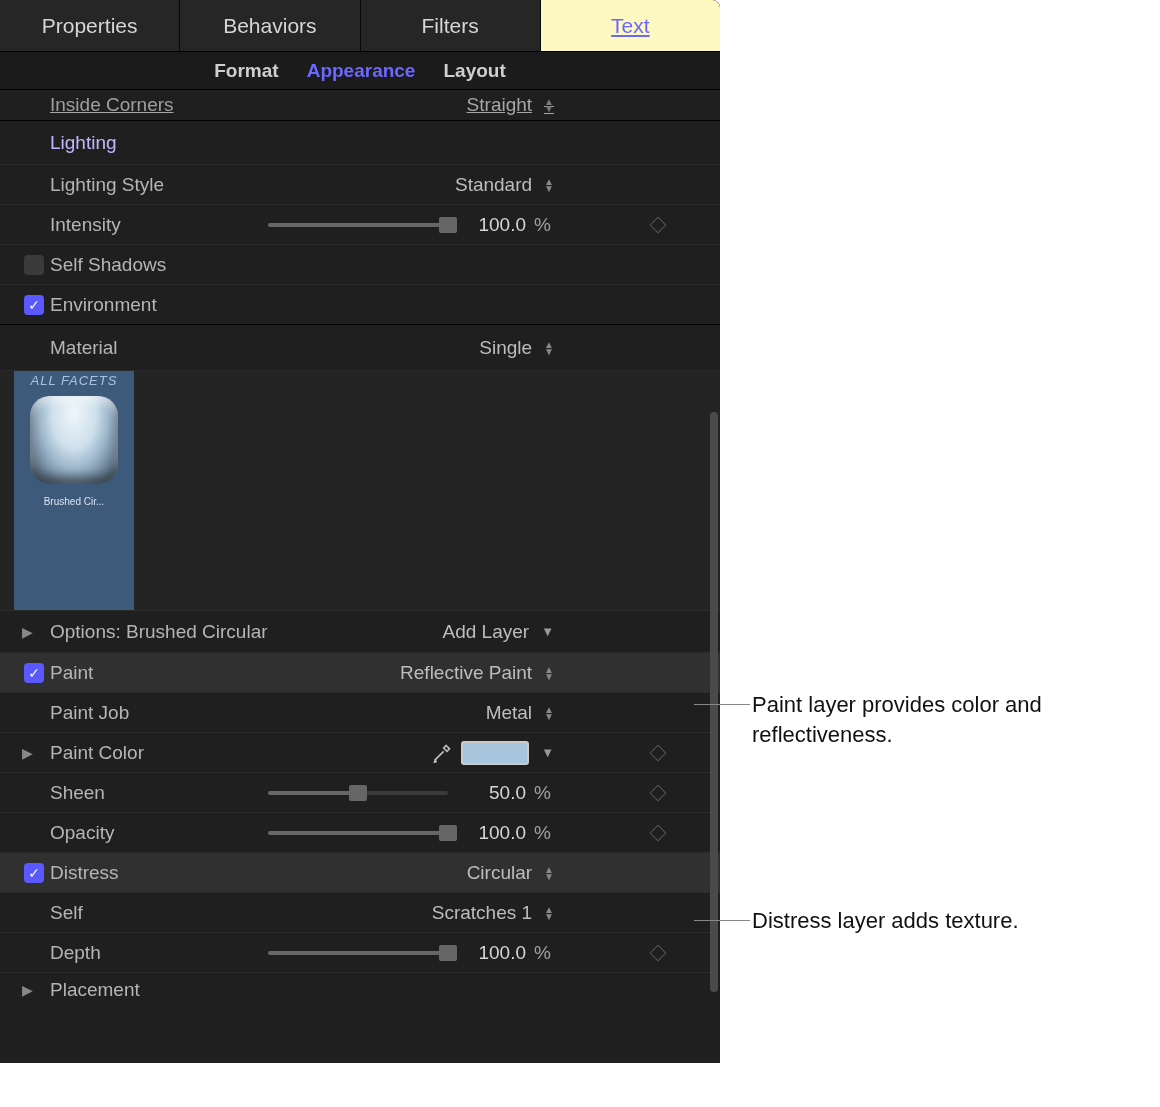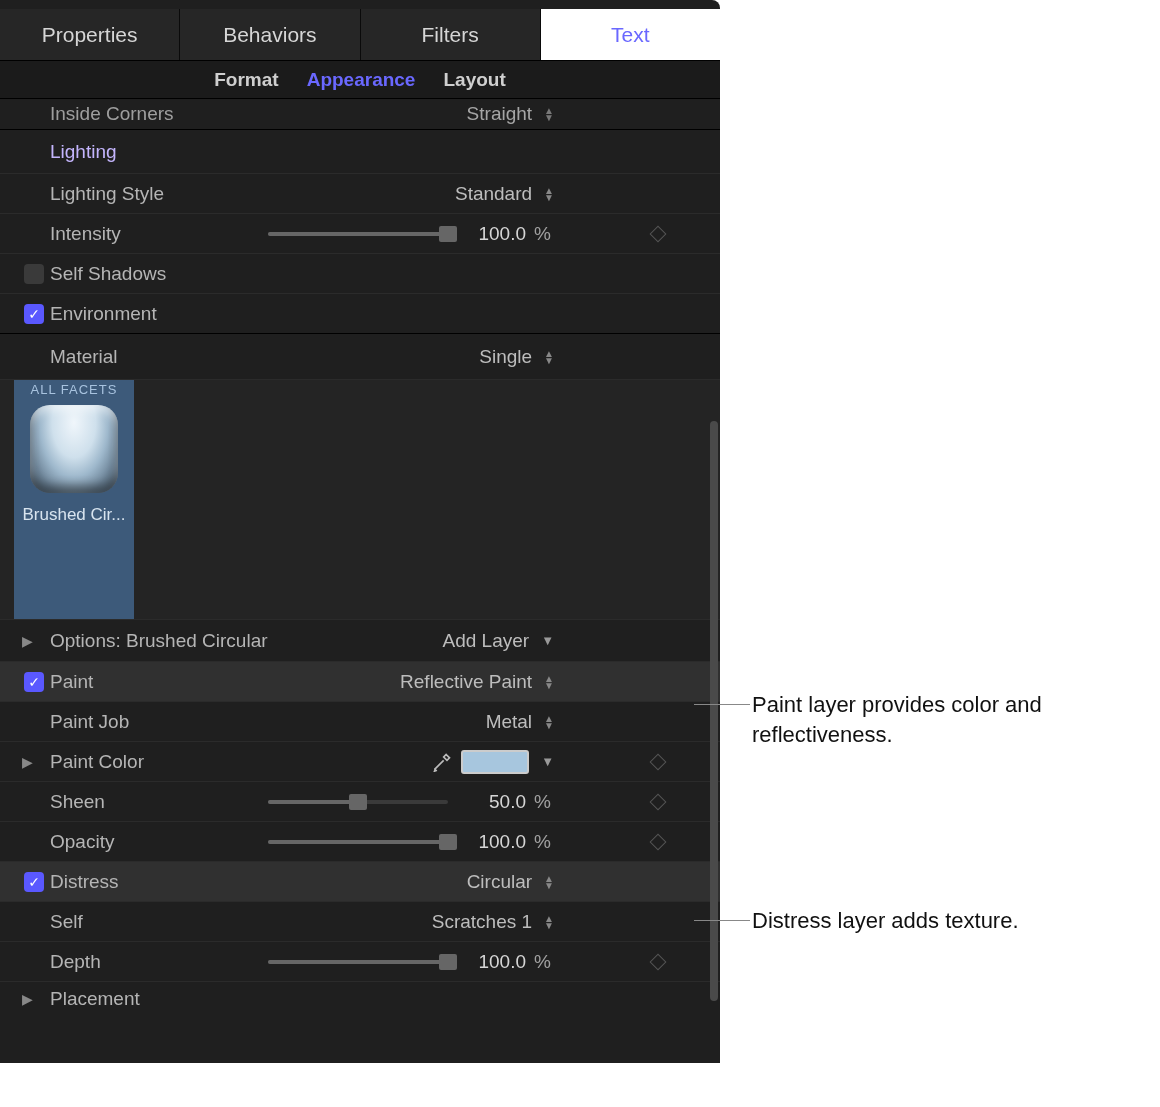--- a/index.html
+++ b/index.html
@@ -1,20 +1,20 @@
 <!DOCTYPE html>
 <html><head>
 <meta charset="utf-8">
 <style>
   * { box-sizing: border-box; margin: 0; padding: 0; font-family: -apple-system, "Helvetica Neue", Arial, sans-serif; }
   body { background: #fff; width: 1160px; height: 1107px; position: relative; }
   .panel { position: absolute; left: 0; top: 0; width: 720px; height: 1063px; background: #1f1f1f; color: #bdbdbd; font-size: 19px; border-top-right-radius: 8px; overflow: hidden; }
-  .tabs { display: flex; height: 52px; background: #1b1b1b; border-bottom: 1px solid #000; margin-top: 9px; }
+  .tabs { display: flex; height: 52px; background: #1b1b1b; border-bottom: 1px solid #000; }
   .tab { flex: 1; display: flex; align-items: center; justify-content: center; font-size: 21px; color: #d6d6d6; border-right: 1px solid #0a0a0a; background: #262626; }
-  .tab.active { color: #6a68ff; background: #ffffff; }
+  .tab.active { color: #6a68ff; background: #fef9c3; text-decoration: underline; }
   .tab:last-child { border-right: none; }
   .subtabs { display: flex; gap: 28px; justify-content: center; align-items: center; height: 38px; font-size: 19px; color: #cfcfcf; background: #1b1b1b; border-bottom: 1px solid #000; font-weight: bold; }
   .subtab.active { color: #6a68ff; }
   .scroll-area { position: relative; height: calc(100% - 90px); }
   .row { display: flex; align-items: center; height: 40px; padding: 0 16px 0 50px; border-top: 1px solid #2b2b2b; position: relative; }
   .row .label { flex: 0 0 200px; color: #b5b5b5; }
   .row .value-area { flex: 1; display: flex; align-items: center; justify-content: flex-end; gap: 8px; padding-right: 150px; position: relative; }
   .section-header { color: #c4b5fd; padding-left: 50px; height: 40px; display:flex; align-items:center; border-top: 1px solid #2b2b2b; }
   .updown { display:inline-flex; flex-direction:column; line-height:7px; font-size:10px; color:#888; margin-left:4px; }
   .chev-down { font-size: 13px; color:#999; margin-left:4px; }
@@ -23,23 +23,23 @@
   .checkbox.checked { background:#5a58ff; }
   .slider { position: relative; width: 180px; height: 18px; }
   .slider-track { position:absolute; top:7px; left:0; right:0; height:4px; background:#3a3a3a; border-radius:2px; }
   .slider-fill { position:absolute; top:7px; left:0; height:4px; background:#666; border-radius:2px; }
   .slider-thumb { position:absolute; top:1px; width:18px; height:16px; background:#666; border-radius:2px; transform:translateX(-50%); }
   .num { width:70px; text-align:right; color:#d6d6d6; }
   .unit { color:#a0a0a0; width:20px; }
   .keyframe-diamond { position:absolute; right:40px; width:12px; height:12px; transform:rotate(45deg); border:1px solid #555; background:transparent; }
   .material-strip { height: 240px; background: #242424; border-top:1px solid #2b2b2b; display:flex; align-items:stretch; padding:0; }
   .facet-card { width:120px; background:#3d5a7a; display:flex; flex-direction:column; align-items:center; padding-top:2px; margin-left:14px; }
-  .facet-title { font-size:13px; letter-spacing:1px; color:#a8c3df; margin-bottom:8px; }
+  .facet-title { font-size:13px; letter-spacing:1px; color:#a8c3df; margin-bottom:8px;font-style:italic; }
   .swatch { width:88px; height:88px; border-radius:20px; background: radial-gradient(ellipse at 50% 20%, #f0f6fb 0%, #cfe0ec 35%, #9eb8cc 55%, #6d8498 75%, #4a5d6e 100%); box-shadow: inset 0 -8px 10px rgba(0,0,0,0.4), inset 0 6px 8px rgba(255,255,255,0.5); margin-bottom:12px; }
-  .facet-name { font-size:17px; color:#d8e4ef; }
+  .facet-name { font-size:10px; color:#d8e4ef; }
   .layer-row { background:#303030; }
   .color-well { width:68px; height:24px; background:#a7c6de; border:2px solid #ccc; border-radius:3px; }
   .eyedrop { width:22px; height:22px; display:flex; align-items:center; justify-content:center; }
   .scrollbar { position:absolute; right:2px; top:322px; width:8px; height:580px; background:#4a4a4a; border-radius:4px; }
   .callout { position:absolute; font-size:22px; color:#111; line-height:1.35; }
   .callout-line { position:absolute; height:1px; background:#888; }
   svg.eyedrop-svg { width:20px; height:20px; }
 </style>
 </head>
 <body>
@@ -54,21 +54,21 @@
   </div>
 
   <div class="subtabs">
     <div class="subtab">Format</div>
     <div class="subtab active">Appearance</div>
     <div class="subtab">Layout</div>
   </div>
 
   <div class="scroll-area">
 
-    <div class="row" style="height:30px; border-top:none; opacity:0.85;">
+    <div class="row" style="height:30px; border-top:none; opacity:0.85;text-decoration:underline;">
       <span class="label">Inside Corners</span>
       <div class="value-area">
         <span>Straight</span>
         <span class="updown">▲<br>▼</span>
       </div>
     </div>
 
     <div class="section-header" style="border-top:1px solid #000; height:44px;">Lighting</div>
 
     <div class="row">

